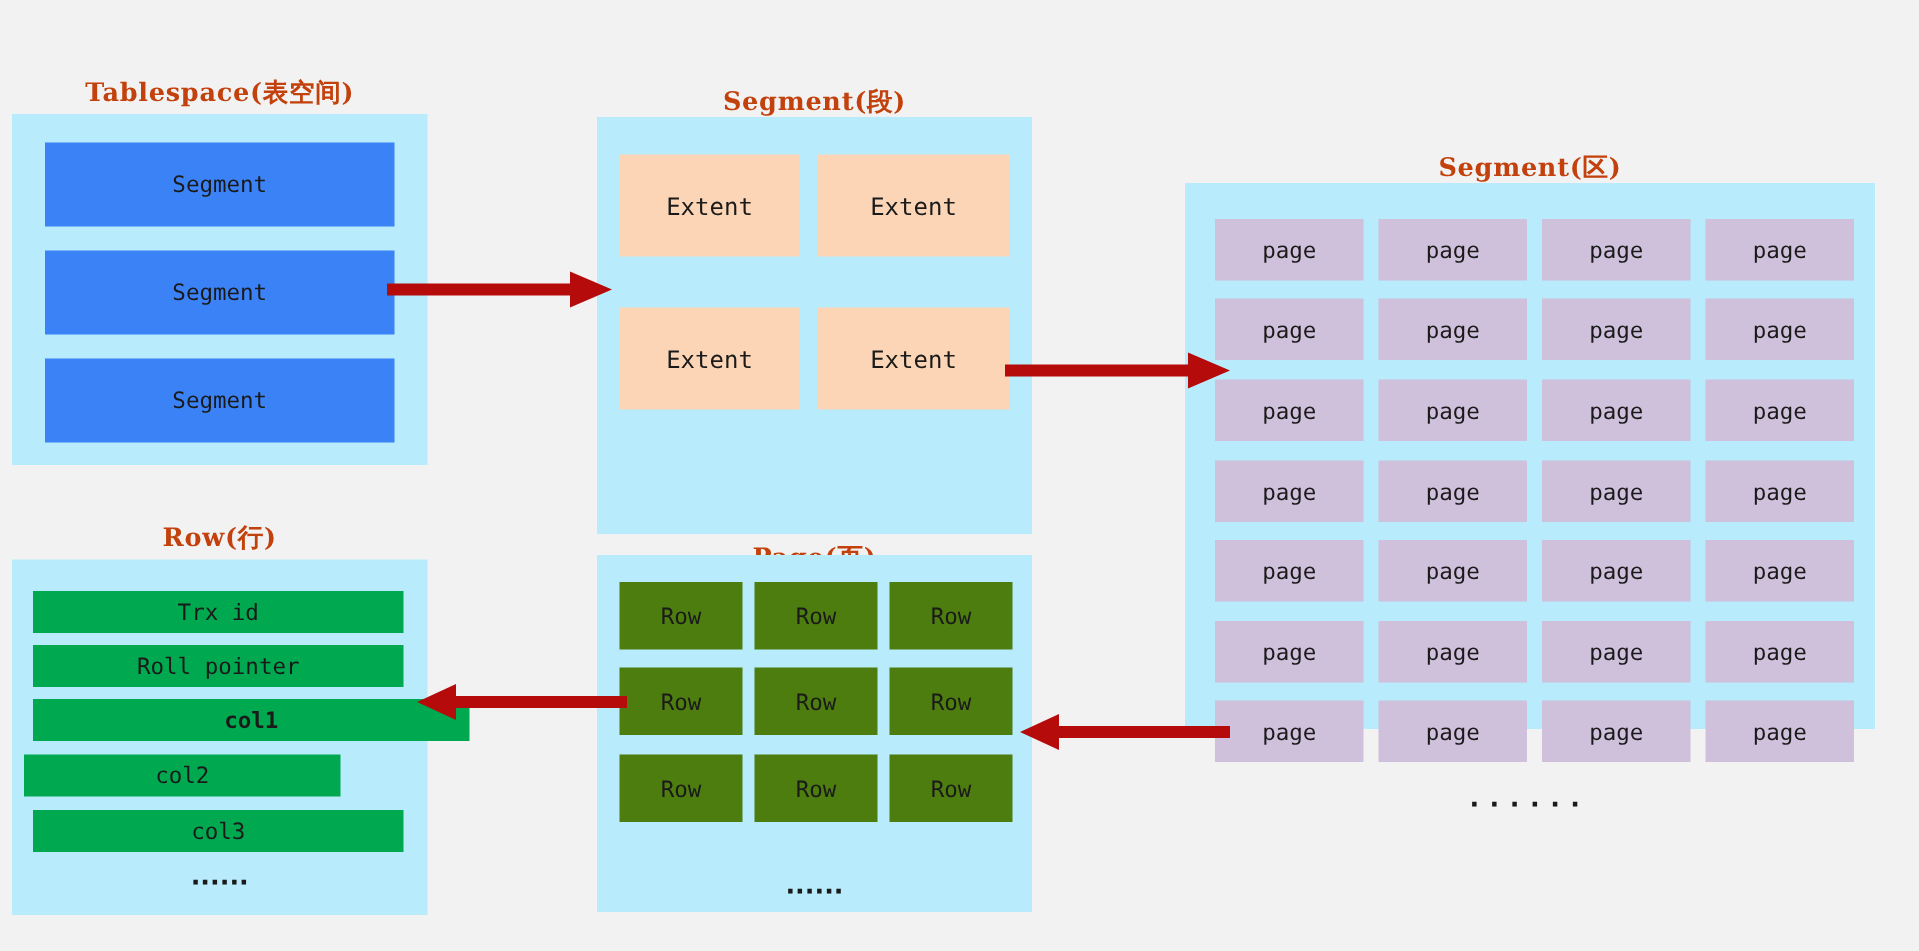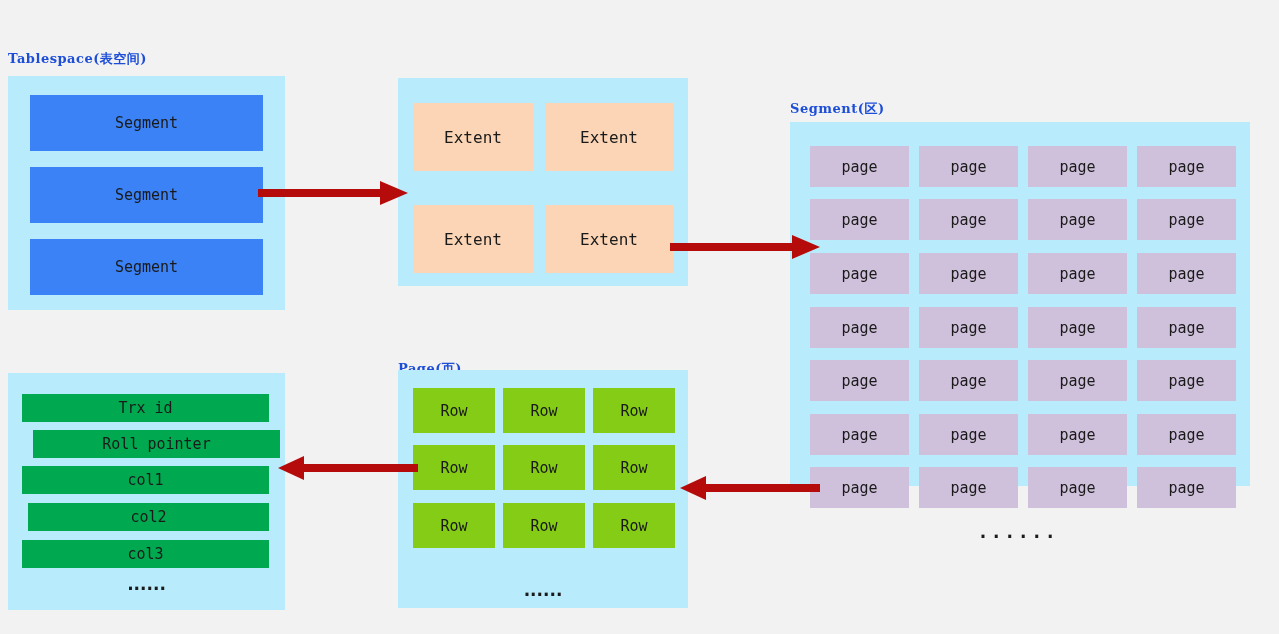--- a/index.html
+++ b/index.html
@@ -25,25 +25,25 @@
   
   .panel {
     position: absolute;
     background: #b8ebfb;
     box-sizing: border-box;
   }
   .panel-title {
     position: absolute;
     font-family: "DejaVu Serif", "Liberation Serif", serif;
     font-weight: bold;
-    font-size: 13px;
-    color: #1d4ed8;
+    font-size: 17px;
+    color: #c2410c;
     letter-spacing: 0.5px;
     white-space: nowrap;
-    text-align: left;
+    text-align: center;
   }
 
   
   .cell {
     position: absolute;
     box-sizing: border-box;
     display: flex;
     align-items: center;
     justify-content: center;
     color: #1a1a1a;
@@ -61,21 +61,21 @@
   }
   .cell-page {
     background: #cfc0db;
     font-size: 15px;
   }
   .cell-rowfield {
     background: #00a94f;
     font-size: 15px;
   }
   .cell-rowbox {
-    background: #84cc16;
+    background: #4d7c0f;
     font-size: 15px;
   }
 
   
   .dots {
     position: absolute;
     font-family: "DejaVu Sans", "Liberation Sans", sans-serif;
     color: #1a1a1a;
     white-space: nowrap;
     text-align: center;
@@ -102,22 +102,23 @@
 <div id="canvas">
 
   <div class="panel-title" style="left:8px; top:50px; width:277px;">Tablespace(表空间)</div>
 
   <div class="panel" style="left:8px; top:76px; width:277px; height:234px;">
     <div class="cell cell-segment" style="left:22px; top:19px; width:233px; height:56px;">Segment</div>
     <div class="cell cell-segment" style="left:22px; top:91px; width:233px; height:56px;">Segment</div>
     <div class="cell cell-segment" style="left:22px; top:163px; width:233px; height:56px;">Segment</div>
   </div>
 
-
-  <div class="panel" style="left:398px; top:78px; width:290px; height:208px;">
+  <div class="panel-title" style="left:398px; top:56px; width:290px;">Segment(段)</div>
+
+  <div class="panel" style="left:398px; top:78px; width:290px; height:278px;">
     <div class="cell cell-extent" style="left:15px; top:25px; width:120px; height:68px;">Extent</div>
     <div class="cell cell-extent" style="left:147px; top:25px; width:128px; height:68px;">Extent</div>
     <div class="cell cell-extent" style="left:15px; top:127px; width:120px; height:68px;">Extent</div>
     <div class="cell cell-extent" style="left:147px; top:127px; width:128px; height:68px;">Extent</div>
   </div>
 
   <div class="panel-title" style="left:790px; top:100px; width:460px;">Segment(区)</div>
 
   <div class="panel" style="left:790px; top:122px; width:460px; height:364px;">
 
@@ -152,26 +153,27 @@
     <div class="cell cell-page" style="left:347px; top:292px; width:99px; height:41px;">page</div>
 
     <div class="cell cell-page" style="left:20px;  top:345px; width:99px; height:41px;">page</div>
     <div class="cell cell-page" style="left:129px; top:345px; width:99px; height:41px;">page</div>
     <div class="cell cell-page" style="left:238px; top:345px; width:99px; height:41px;">page</div>
     <div class="cell cell-page" style="left:347px; top:345px; width:99px; height:41px;">page</div>
 
     <div class="dots dots-wide" style="left:0px; top:405px; width:460px;">······</div>
   </div>
 
+  <div class="panel-title" style="left:8px; top:347px; width:277px;">Row(行)</div>
 
   <div class="panel" style="left:8px; top:373px; width:277px; height:237px;">
     <div class="cell cell-rowfield" style="left:14px; top:21px; width:247px; height:28px;">Trx id</div>
-    <div class="cell cell-rowfield" style="left:14px; top:57px; width:247px; height:28px;margin-left:11px;">Roll pointer</div>
-    <div class="cell cell-rowfield" style="left:14px; top:93px; width:247px; height:28px;">col1</div>
-    <div class="cell cell-rowfield" style="left:20px; top:130px; width:241px; height:28px;">col2</div>
+    <div class="cell cell-rowfield" style="left:14px; top:57px; width:247px; height:28px;">Roll pointer</div>
+    <div class="cell cell-rowfield" style="left:14px; top:93px; width:291px; height:28px;font-weight:bold;">col1</div>
+    <div class="cell cell-rowfield" style="left:8px; top:130px; width:211px; height:28px;">col2</div>
     <div class="cell cell-rowfield" style="left:14px; top:167px; width:247px; height:28px;">col3</div>
 
     <div class="dots dots-tight" style="left:0px; top:206px; width:277px;">······</div>
   </div>
 
   <div class="panel-title" style="left:398px; top:360px; width:290px;">Page(页)</div>
 
   <div class="panel" style="left:398px; top:370px; width:290px; height:238px;">
 
     <div class="cell cell-rowbox" style="left:15px;  top:18px; width:82px; height:45px;">Row</div>

